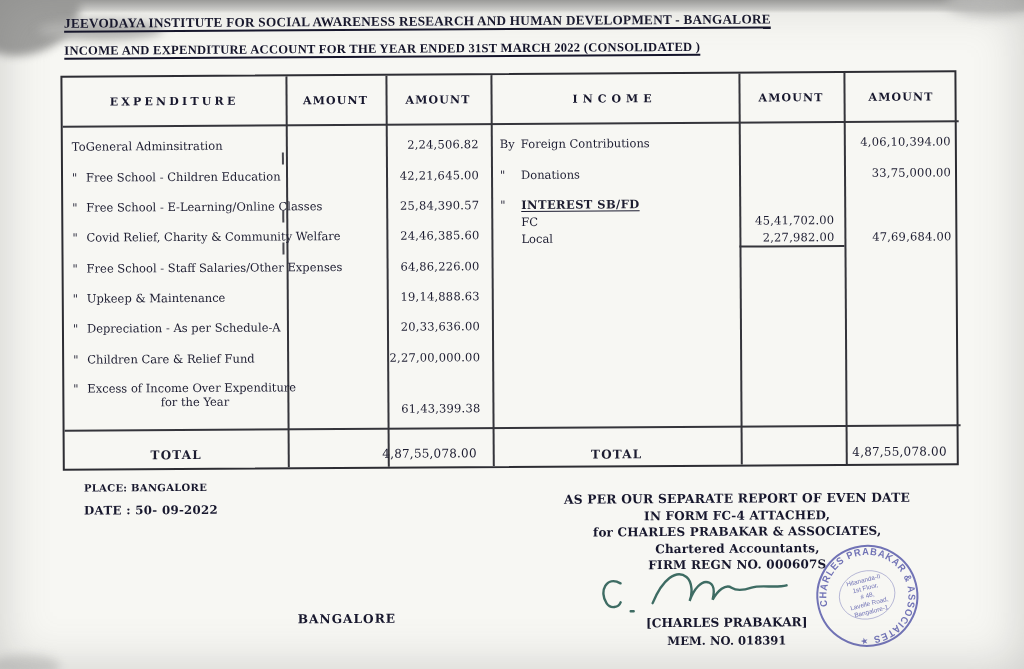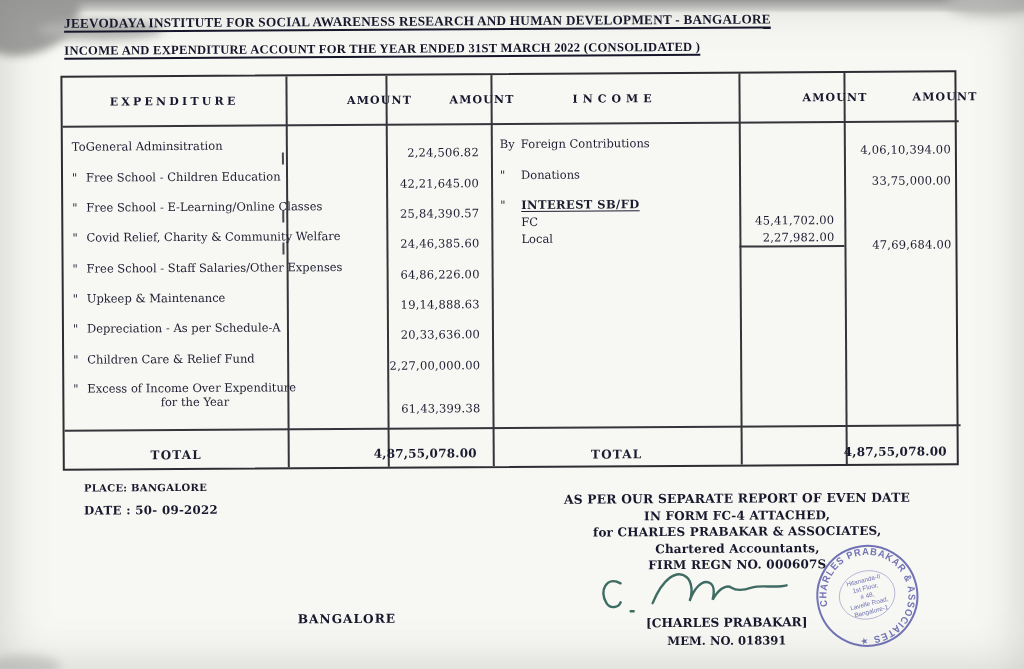--- a/index.html
+++ b/index.html
@@ -27,36 +27,36 @@
 
   .sheet { position:absolute; left:62px; top:73px; width:896px; height:395px; border:2px solid #2d2d33; }
   .vline { position:absolute; top:0; width:1.6px; height:100%; background:#35353b; }
   .hline { position:absolute; height:1.6px; background:#35353b; }
   .tick  { position:absolute; width:2px; background:#4a4a50; }
 
   .th { position:absolute; top:0; height:48px; display:flex; align-items:center; justify-content:center;
     font-weight:bold; font-size:11px; color:#17172d; white-space:nowrap; }
   .ls-wide { letter-spacing:3.2px; }
   .ls-xwide { letter-spacing:5px; }
-  .ls-sm { letter-spacing:1.2px;margin-left:44px; }
+  .ls-sm { letter-spacing:1.2px; }
 
   .exp-row { position:absolute; left:0; width:428px; height:30px; font-size:11.5px; }
   .inc-row { position:absolute; left:428px; width:468px; height:30px; font-size:11.5px; }
   .pfx { position:absolute; left:9px; top:0; }
   .exp-row .lbl { position:absolute; left:23px; top:0; width:275px; }
   .inc-row .lbl { position:absolute; left:30px; top:0; width:240px; }
-  .amt { position:absolute; right:12px; top:8px; letter-spacing:.2px; }
+  .amt { position:absolute; right:12px; top:0; letter-spacing:.2px; }
   .inc-row .amt { right:8px; }
   .amt-mid { position:absolute; right:125px; top:0; letter-spacing:.2px; }
   .lbl-2line .line2 { display:block; text-align:center; width:215px; }
   .lbl-interest { font-weight:bold; text-decoration:underline; text-decoration-thickness:1.4px; text-underline-offset:2px; letter-spacing:.4px; }
   .row9 .amt { top:22px; }
 
   .total-label { position:absolute; font-weight:bold; font-size:12px; letter-spacing:1.2px; text-align:center; }
-  .total-amt { position:absolute; font-weight:bold; font-size:12px; letter-spacing:.2px; }
+  .total-amt { position:absolute; font-weight:normal; font-size:12px; letter-spacing:.2px; }
 
   .foot { position:absolute; font-weight:bold; color:#17172d; }
   .place { left:83px; top:480px; font-size:10px; letter-spacing:.3px; }
   .date  { left:83px; top:501px; font-size:11.8px; letter-spacing:.3px; }
   .report { left:545px; top:492px; width:382px; text-align:center; font-size:12px; line-height:16.6px; letter-spacing:.2px; }
   .report .r1 { font-size:12.3px; }
   .president { left:296px; top:611px; font-size:12.2px; letter-spacing:1px; }
   .signame { left:610px; top:617px; width:230px; text-align:center; font-size:12.2px; }
   .memno  { left:610px; top:635px; width:230px; text-align:center; font-size:11.6px; }
 

